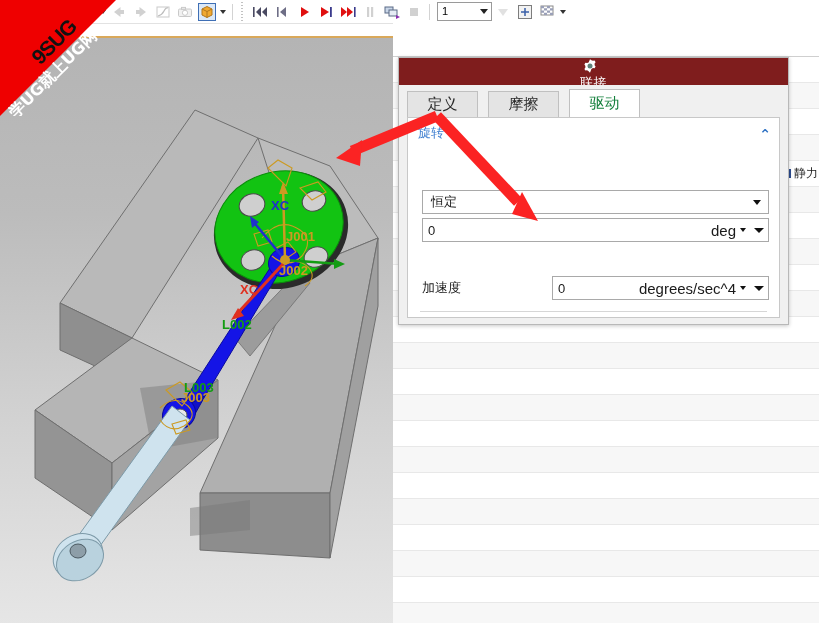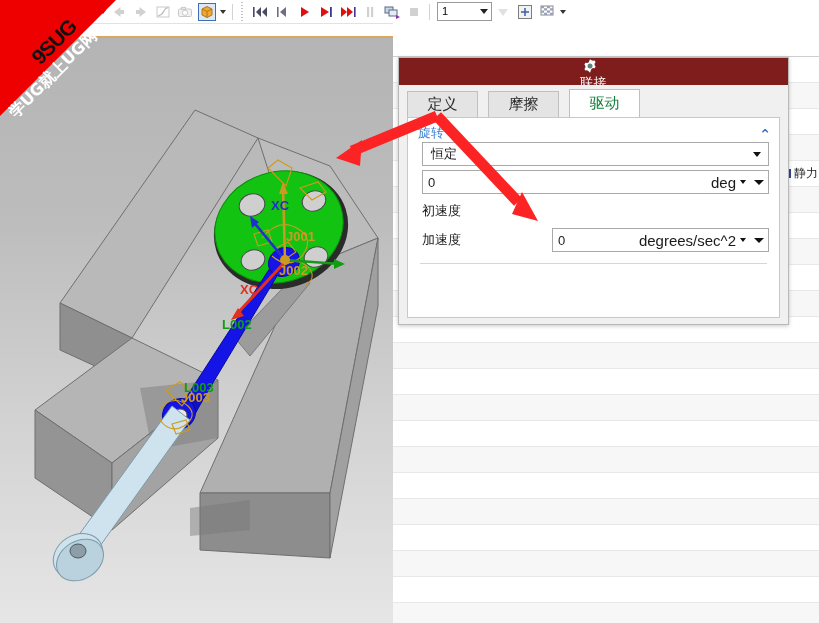--- a/index.html
+++ b/index.html
@@ -75,21 +75,21 @@
   .tab{height:25px;min-width:47px;padding:0 11px;display:flex;align-items:center;justify-content:center;
     font-size:15px;color:#2a2a2a;background:#e4e4e4;border:1px solid #c0c0c0;border-bottom:none;
     margin-right:10px;font-family:"DejaVu Sans",sans-serif;}
   .tab.active{background:#ffffff;color:#15803d;border-color:#c0c0c0;height:27px;position:relative;z-index:3;}
 
   .panel{position:absolute;left:8px;top:32px;right:8px;bottom:6px;background:#ffffff;border:1px solid #c8c8c8;}
   .sec-hd{display:flex;align-items:flex-end;height:24px;padding:0 8px 0 10px;gap:22px;}
   .sec-hd .ttl{flex:1;font-size:13px;color:#3f7fd0;font-family:"DejaVu Sans",sans-serif;}
   .sec-hd .chev{color:#2f72c4;font-size:14px;font-weight:bold;}
 
-  .typerow{padding:0 10px 0 14px;}
+  .typerow{padding:0 10px 0 14px;margin-top:48px;}
   .sel{height:22px;border:1px solid #a9a9a9;background:#fff;display:flex;align-items:center;}
   .sel .v{flex:1;font-size:13px;color:#1a1a1a;padding-left:8px;font-family:"DejaVu Sans",sans-serif;}
   .sel .ar{width:22px;display:flex;align-items:center;justify-content:center;}
   .sel .ar i{width:0;height:0;border-left:4.5px solid transparent;border-right:4.5px solid transparent;border-top:5px solid #111;}
 
   .frow{display:flex;align-items:center;height:26px;padding:0 10px 0 14px;margin-top:3px;}
   .flbl{width:130px;font-size:13px;color:#1a1a1a;font-family:"DejaVu Sans",sans-serif;}
   .fbox{flex:1;height:22px;border:1px solid #a9a9a9;background:#fff;display:flex;align-items:center;}
   .fbox .num{font-size:13px;color:#1a1a1a;padding-left:5px;font-family:"Liberation Sans",sans-serif;}
   .fbox .spacer{flex:1;}
@@ -461,28 +461,27 @@
               <span class="unit">deg</span>
               <span class="mini">
                 <i></i>
               </span>
               <span class="big">
                 <i></i>
               </span>
             </div>
           </div>
           <div class="frow">
-            <div class="flbl">初速度</div>
           </div>
           <div class="frow">
             <div class="flbl">加速度</div>
             <div class="fbox">
               <span class="num">0</span>
               <span class="spacer"></span>
-              <span class="unit">degrees/sec^2</span>
+              <span class="unit">degrees/sec^4</span>
               <span class="mini">
                 <i></i>
               </span>
               <span class="big">
                 <i></i>
               </span>
             </div>
           </div>
         </div>
 

